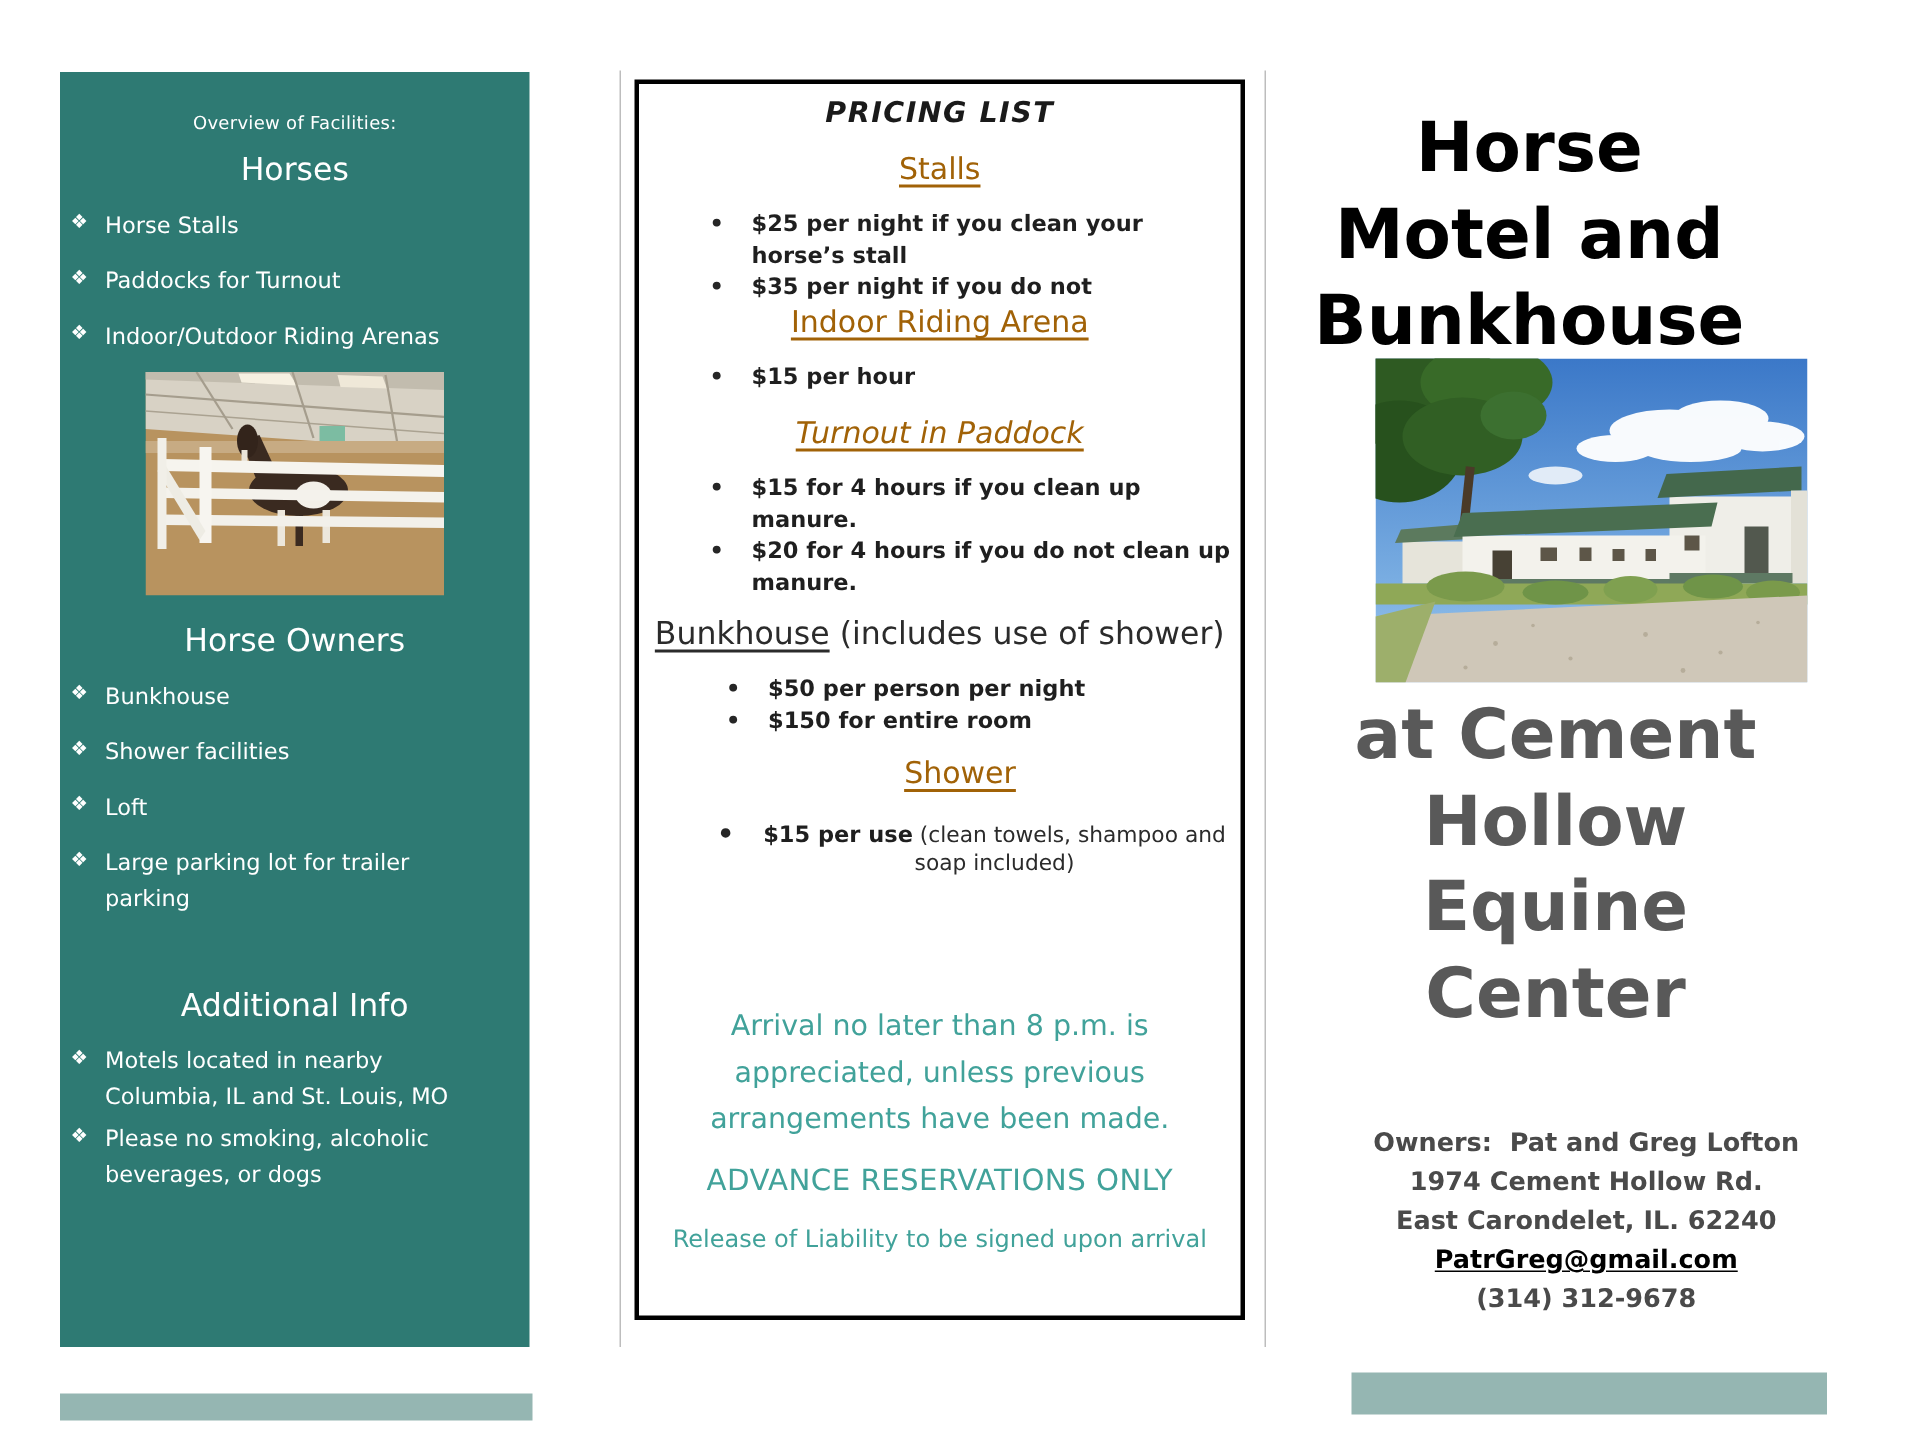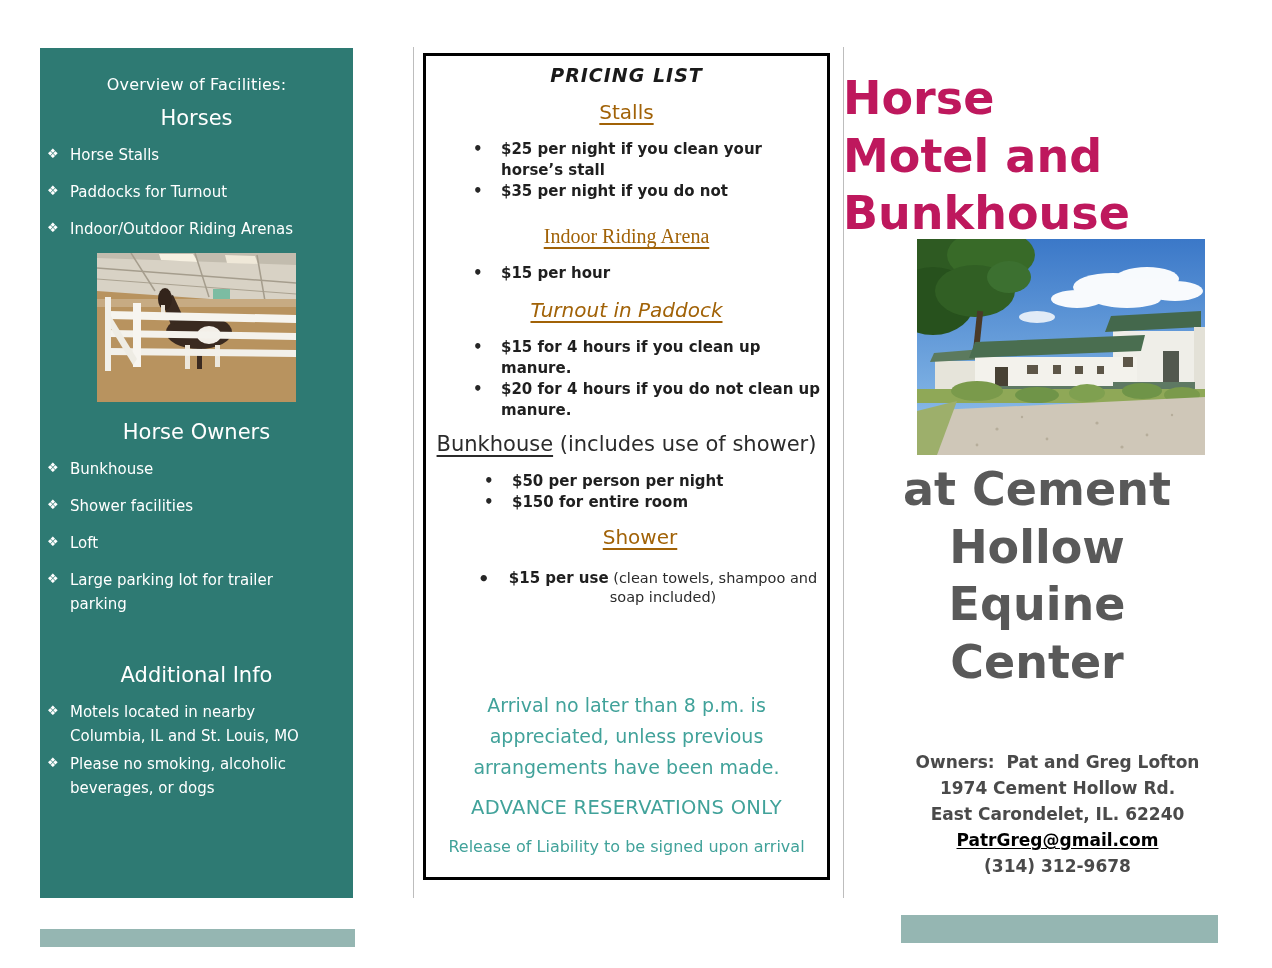--- a/index.html
+++ b/index.html
@@ -6,21 +6,21 @@
   html,body { background:#ffffff; }
   body {
     width:1272px; height:968px; position:relative; overflow:hidden;
     font-family:"DejaVu Sans", "Liberation Sans", sans-serif;
   }
   
   .left-panel {
     position:absolute; left:40px; top:48px; width:313px; height:850px;
     background:#2e7a73; color:#ffffff;
   }
-  .lp-title { margin-top:27px; text-align:center; font-size:16px; letter-spacing:.2px; }
+  .lp-title { margin-top:27px; text-align:center; font-size:12px; letter-spacing:.2px; }
   .lp-heading { text-align:center; font-size:21px; }
   .lp-h1 { margin-top:12px; }
   .lp-h2 { margin-top:18px; }
   .lp-h3 { margin-top:47px; }
   .lp-list { margin-top:6px; }
   .lp-item { display:flex; padding-left:7px; padding-right:20px; margin-top:13px; }
   .lp-item.tight { margin-top:4px; }
   .lp-bullet { width:23px; flex:0 0 23px; font-size:13px; padding-top:3px; }
   .lp-text { font-size:15px; line-height:24px; }
   .lp-photo { display:block; margin:12px auto 0 auto; width:199px; height:149px; }
@@ -30,40 +30,40 @@
   .fold-2 { left:843px; }
   
   .price-box {
     position:absolute; left:423px; top:53px; width:407px; height:827px;
     border:3px solid #000000; background:#ffffff; text-align:center; color:#262626;
   }
   .p-title { margin-top:8px; font-size:19px; font-weight:bold; font-style:italic; letter-spacing:1px; color:#1a1a1a; }
   .p-head { font-size:20px; color:#a16207; }
   .p-head .u, .p-head-mixed .u { text-decoration:underline; text-underline-offset:4px; }
   .ph-stalls { margin-top:14px; }
-  .ph-arena { margin-top:23px;font-family:Liberation Serif, serif; }
+  .ph-arena { margin-top:0; }
   .ph-turnout { margin-top:14px;font-style:italic; }
   .p-head-mixed { margin-top:11px; font-size:21px; color:#2b2b2b; }
   .ph-shower { margin-top:12px;padding-left:27px; }
   .p-list { text-align:left; margin-top:15px; margin-left:47px; }
   .p-list-bunk { margin-left:58px; }
   .p-row { display:flex; }
   .p-dot { width:28px; flex:0 0 28px; font-size:15px; font-weight:bold; line-height:21px; }
   .p-itext { width:324px; font-size:15px; font-weight:bold; line-height:21px; color:#1f1f1f; }
   .p-row-center { display:flex; margin-left:52px; margin-top:20px; text-align:left; }
   .p-dot-big { width:30px; flex:0 0 30px; font-size:18px; font-weight:bold; line-height:20px; }
   .p-itext-center { width:310px; text-align:center; font-size:14.5px; line-height:19px; color:#2b2b2b; }
   .p-itext-center .b { font-weight:bold; font-size:15px; color:#1f1f1f; }
   .p-note-arrival { margin:83px auto 0 auto; width:330px; font-size:19px; line-height:31px; color:#41a29a; }
   .p-note-advance { margin-top:13px; font-size:19.5px; letter-spacing:.3px; color:#41a29a; }
   .p-note-release { margin-top:18px; font-size:16px; color:#41a29a; }
   
   .r-title {
-    position:absolute; left:843px; top:70px; width:353px; 
-    font-size:46px; font-weight:bold; color:#be185d; line-height:57.5px;
+    position:absolute; left:843px; top:70px; width:353px; text-align:center;
+    font-size:46px; font-weight:bold; color:#000000; line-height:57.5px;
   }
   .r-photo { position:absolute; left:917px; top:239px; width:288px; height:216px; }
   .r-location {
     position:absolute; left:843px; top:461px; width:388px; text-align:center;
     font-size:46px; font-weight:bold; color:#595959; line-height:57.5px;
   }
   .r-contact {
     position:absolute; left:843px; top:749px; width:429px; text-align:center;
     font-size:17px; font-weight:bold; color:#4a4a4a; line-height:26px;
   }

